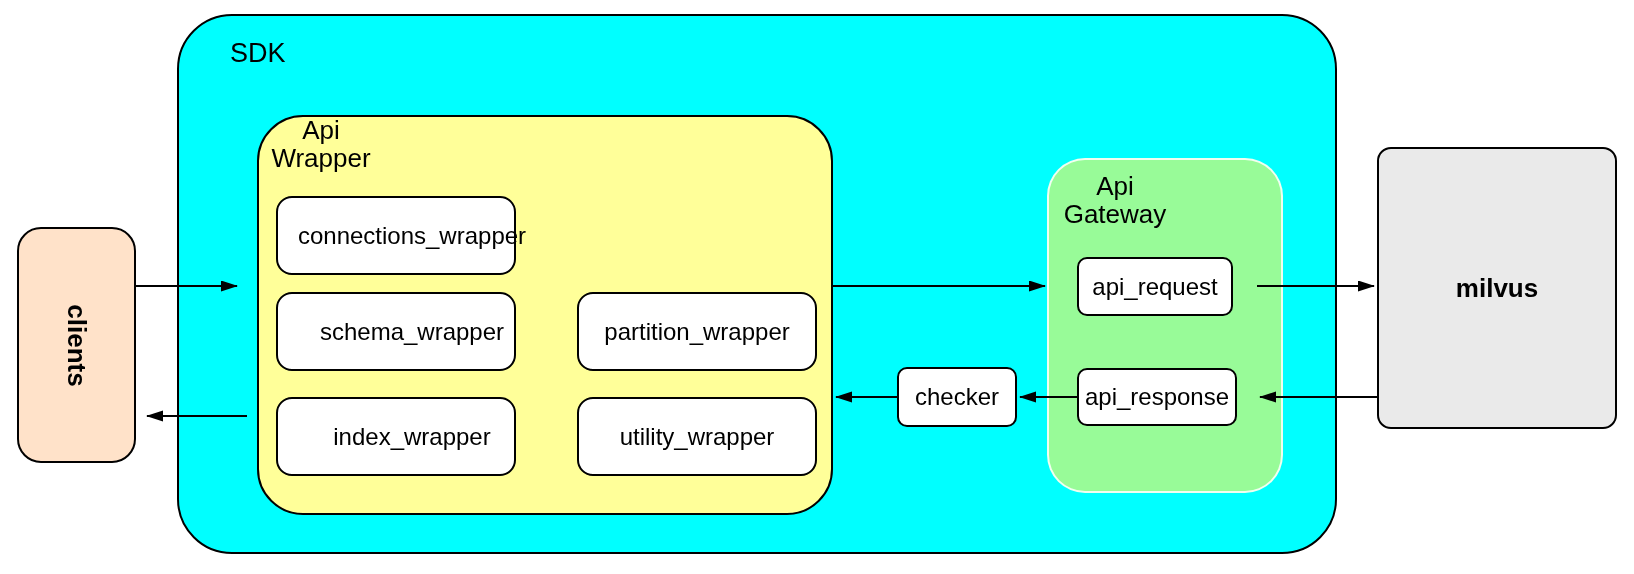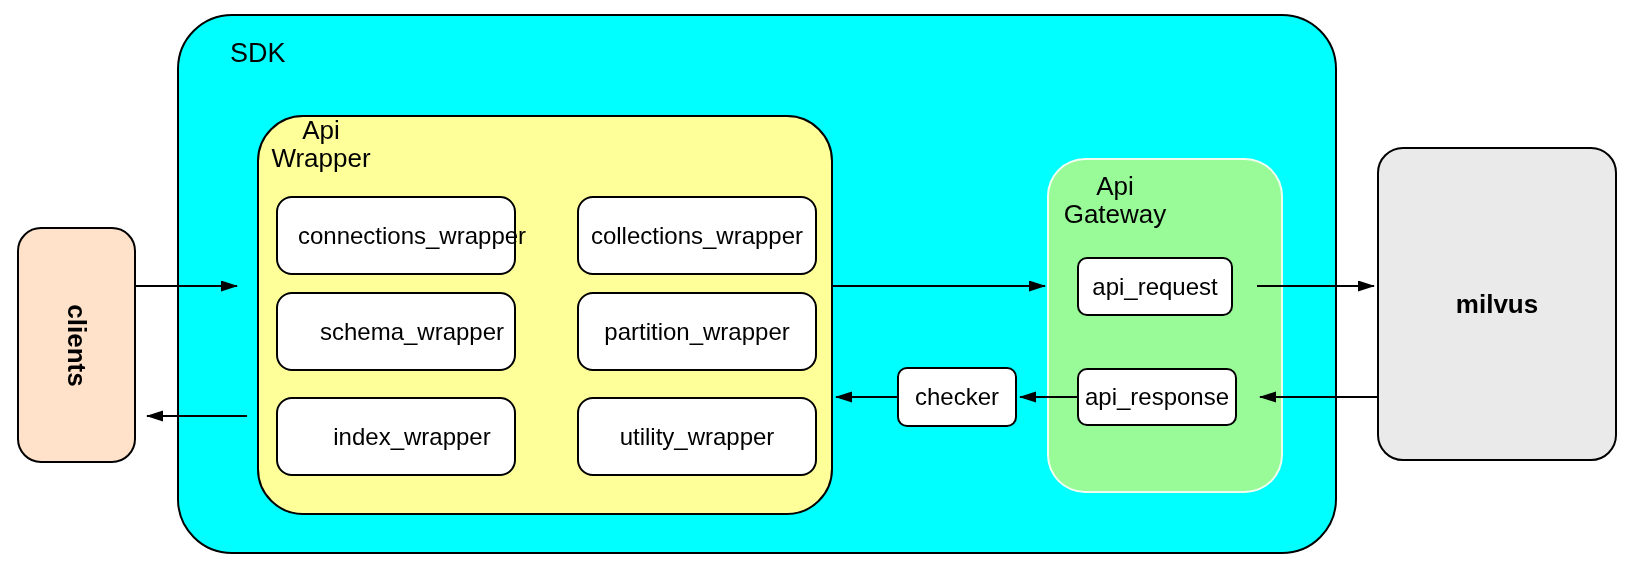--- a/index.html
+++ b/index.html
@@ -11,21 +11,21 @@
     overflow:hidden;
   }
   .box{position:absolute;box-sizing:border-box;}
   .stroke{border:2px solid #000;}
 
   
   .sdk{left:177px;top:14px;width:1160px;height:540px;border-radius:55px;background:#00ffff;}
   .apiwrapper{left:257px;top:115px;width:576px;height:400px;border-radius:46px;background:#ffff99;}
   .gateway{left:1047px;top:158px;width:236px;height:335px;border-radius:38px;background:#98fb98;border:2px solid rgba(255,255,255,0.85);}
   .clients{left:17px;top:227px;width:119px;height:236px;border-radius:24px;background:#ffe2c9;}
-  .milvus{left:1377px;top:147px;width:240px;height:314px;border-radius:26px;background:#eaeaea;}
+  .milvus{left:1377px;top:147px;width:240px;height:282px;border-radius:14px;background:#eaeaea;}
 
   
   .title{position:absolute;color:#000;font-weight:normal;}
   .sdk-title{left:230px;top:38px;font-size:27px;}
   .aw-title{left:246px;top:116px;width:150px;font-size:26px;line-height:28px;text-align:center;}
   .gw-title{left:1040px;top:172px;width:150px;font-size:26px;line-height:28px;text-align:center;}
   .title-line{display:block;}
 
   
   .centered{display:flex;align-items:center;justify-content:center;color:#000;}
@@ -70,23 +70,20 @@
   <div class="box stroke clients centered">
     <span class="vlabel">clients</span>
   </div>
   <div class="box stroke milvus centered">
     <span>milvus</span>
   </div>
 
   <div class="node wbox col-l row-1">
     <span>connections_wrapper</span>
   </div>
-  <div class="node wbox col-r row-1">
-    <span>collections_wrapper</span>
-  </div>
   <div class="node wbox col-l row-2">
     <span>schema_wrapper</span>
   </div>
   <div class="node wbox col-r row-2">
     <span>partition_wrapper</span>
   </div>
   <div class="node wbox col-l row-3">
     <span>index_wrapper</span>
   </div>
   <div class="node wbox col-r row-3">

